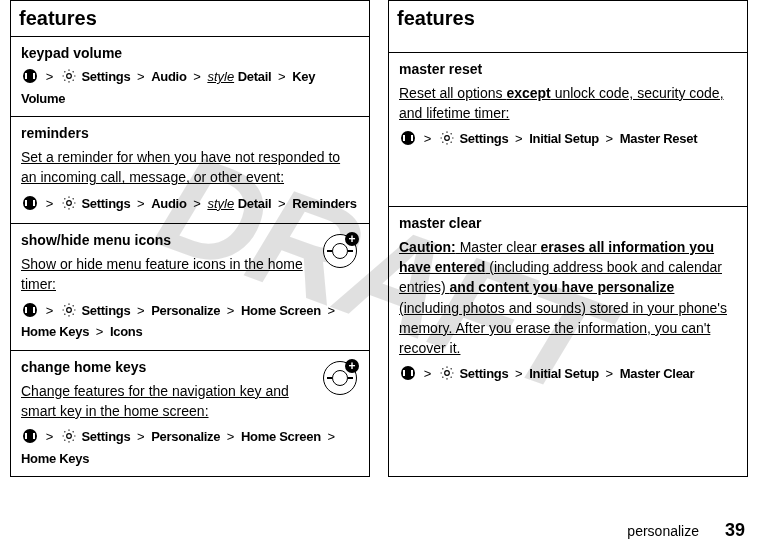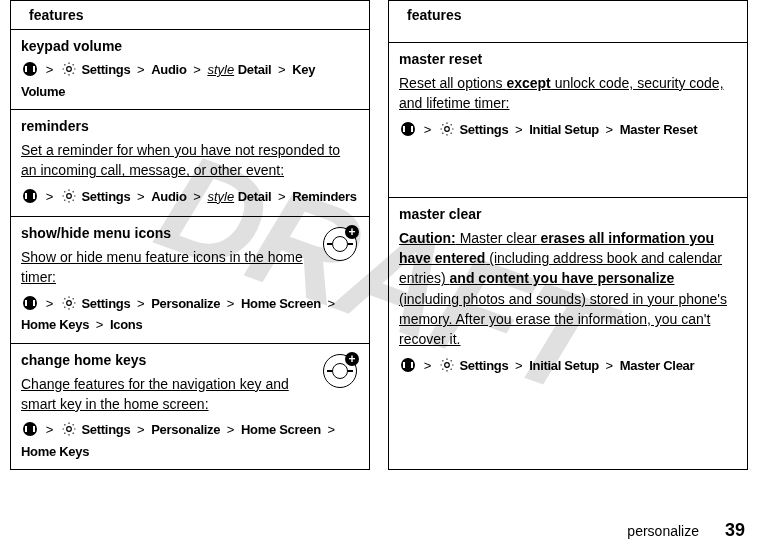--- a/index.html
+++ b/index.html
@@ -38,22 +38,22 @@
     font-size: 14px;
   }
   table.feat td, table.feat th {
     border: 1px solid #000;
     padding: 8px 10px;
     text-align: left;
     vertical-align: top;
   }
   table.feat th.hdr {
     font-weight: bold;
-    font-size: 14px;
-    padding: 6px 18px;
+    font-size: 20px;
+    padding: 6px 8px;
   }
   .title { font-weight: bold; margin-bottom: 6px; }
   p { line-height: 1.45; font-size: 14px; margin-bottom: 4px; text-decoration: underline; }
   .navline { font-size: 13px; line-height: 1.5; margin-top: 6px; }
   .gt { margin: 0 3px; }
   .dot {
     display: inline-block;
     width: 14px; height: 14px;
     background: #000;
     border-radius: 50%;

